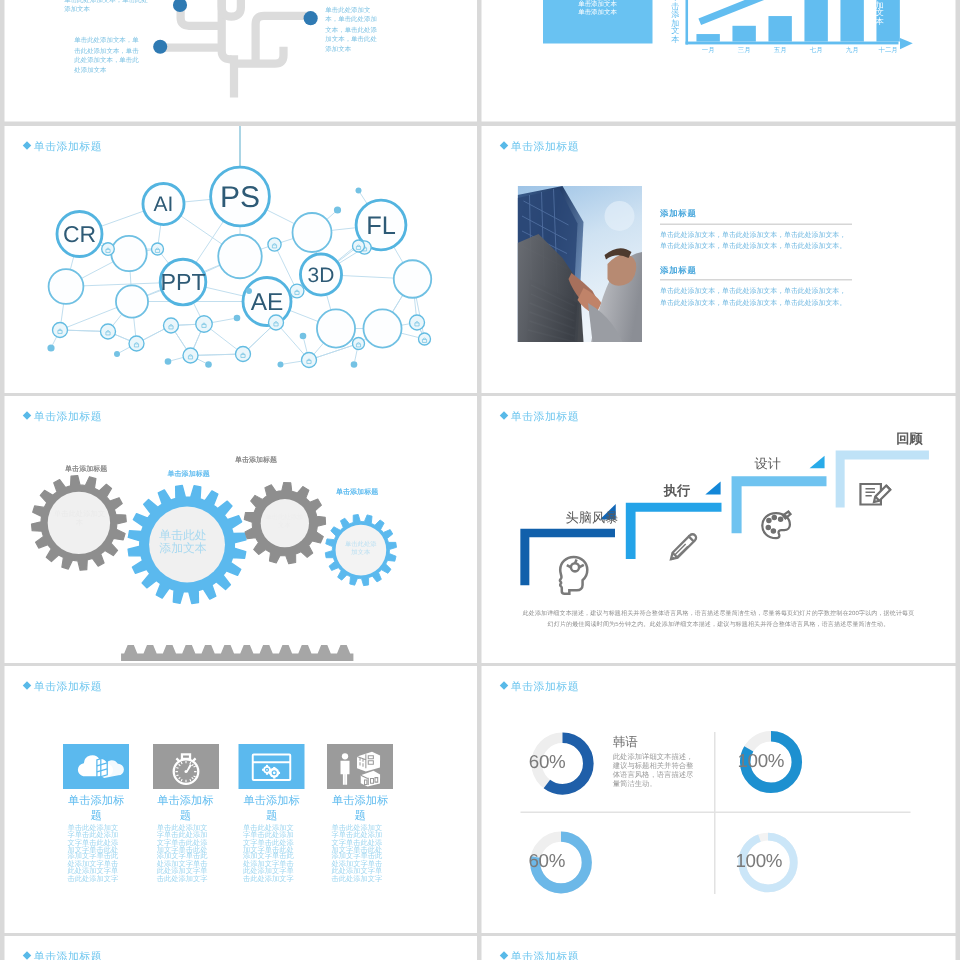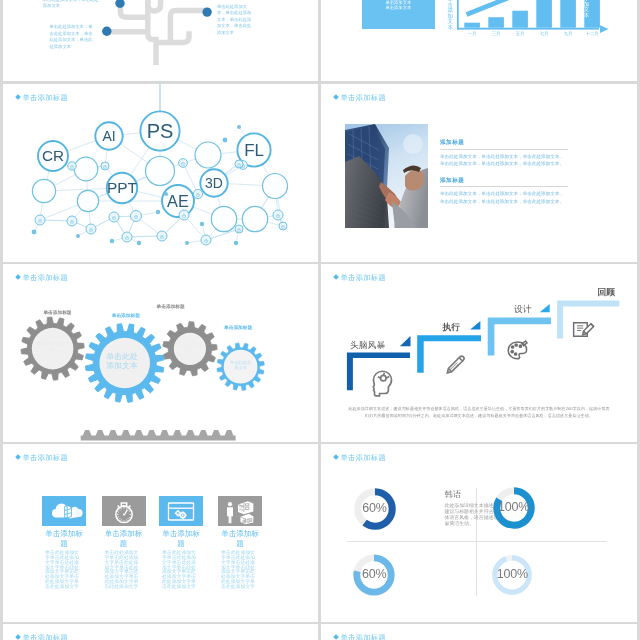--- a/index.html
+++ b/index.html
@@ -26,23 +26,23 @@
   .card .cbox{width:44px;height:30.5px;}
   .card .clab{margin-top:3.2px;font-size:7.5px;color:#62bdf0;text-align:center;
               line-height:1.27;letter-spacing:0;}
   .card .cbody{margin-top:3.2px;font-size:4.85px;color:#9ed6f0;text-align:left;
               line-height:4.75px;letter-spacing:0;word-break:break-all;
               padding-left:3px;padding-right:6.8px;}
   .dv-h{position:absolute;left:26px;top:96.6px;width:260px;height:1px;background:#e2e2e2;}
   .dv-v{position:absolute;left:154.5px;top:44.3px;width:1px;height:107.7px;background:#e2e2e2;}
   .dq{position:absolute;width:130px;height:60px;}
   .dq .dring{position:absolute;left:0;top:0;}
-  .dq .dpct{position:absolute;left:0;top:14px;width:44px;text-align:center;
+  .dq .dpct{position:absolute;left:0;top:14px;width:44px;
             font-size:12.5px;color:#7a7a7a;letter-spacing:-0.2px;}
-  .dq .dtxt{position:absolute;left:56px;top:2px;width:58px;margin-left:36px;}
+  .dq .dtxt{position:absolute;left:56px;top:2px;width:58px;}
   .dq .dlab{font-size:8.4px;color:#6b6b6b;letter-spacing:0;margin-bottom:3px;}
   .dq .dbody{font-size:4.9px;color:#9a9a9a;line-height:6.1px;letter-spacing:0;word-break:break-all;}
   .ttxt{position:absolute;font-size:4.3px;color:#7ec3e4;line-height:1.55;word-break:break-all;}
   .ttxt.t1{left:39.8px;top:93.5px;width:57px;}
   .ttxt.t2{left:46.5px;top:121px;width:46px;}
   .ttxt.t3{left:213.9px;top:100.5px;width:38.5px;}
   .cbanner{position:absolute;left:40.5px;top:30px;width:73.7px;height:96.3px;background:#69c2f2;
            color:#fff;font-size:4.3px;line-height:4.4px;text-align:center;padding-top:64px;
            box-sizing:border-box;}
   .vlabel{position:absolute;left:126.5px;top:94px;width:5.6px;font-size:5.4px;color:#62bdf0;
@@ -428,23 +428,23 @@
         <circle cx="86" cy="140" r="11" fill="#6f6f6f"></circle>
         <path d="M150 36 l36 -26 l14 18 l-34 28 z" fill="none"></path>
       </g>
       <g transform="translate(252,57) scale(0.105)" fill="none" stroke="#6f6f6f" stroke-width="14">
         <path d="M16 16 h120 v130 h-130 v-130 z"></path>
         <path d="M38 46 h60 M38 68 h60 M38 90 h40" stroke-width="9"></path>
         <path d="M92 130 l8 -34 l70 -70 l26 26 l-70 70 z" fill="#ffffff"></path>
         <path d="M100 96 l26 26 M170 26 l26 26"></path>
       </g>
     </svg>
-    <div class="stlab" style="left:29px;top:75.6px;">头脑风暴</div>
+    <div class="stlab" style="left:56px;top:75.6px;">头脑风暴</div>
     <div class="stlab" style="left:121.5px;top:58.2px;font-weight:bold;">执行</div>
-    <div class="stlab" style="left:193px;top:40.3px;">设计</div>
+    <div class="stlab" style="left:182px;top:40.3px;">设计</div>
     <div class="stlab" style="left:276.5px;top:23.2px;font-weight:bold;">回顾</div>
     <div class="stfoot">此处添加详细文本描述，建议与标题相关并符合整体语言风格，语言描述尽量简洁生动，尽量将每页幻灯片的字数控制在200字以内，据统计每页幻灯片的最佳阅读时间为5分钟之内。此处添加详细文本描述，建议与标题相关并符合整体语言风格，语言描述尽量简洁生动。</div>
   </div>
 
   <div class="slide s-cards" style="left:3px;top:444px;width:315px;height:178px;">
     <div class="s-title"><span class="dia"></span><span>单击添加标题</span></div>
 
     <div class="card" style="left:39px;">
       <div class="cbox" style="background:#5bb9ee;">
         <svg viewBox="0 0 44 31" width="44" height="31">

